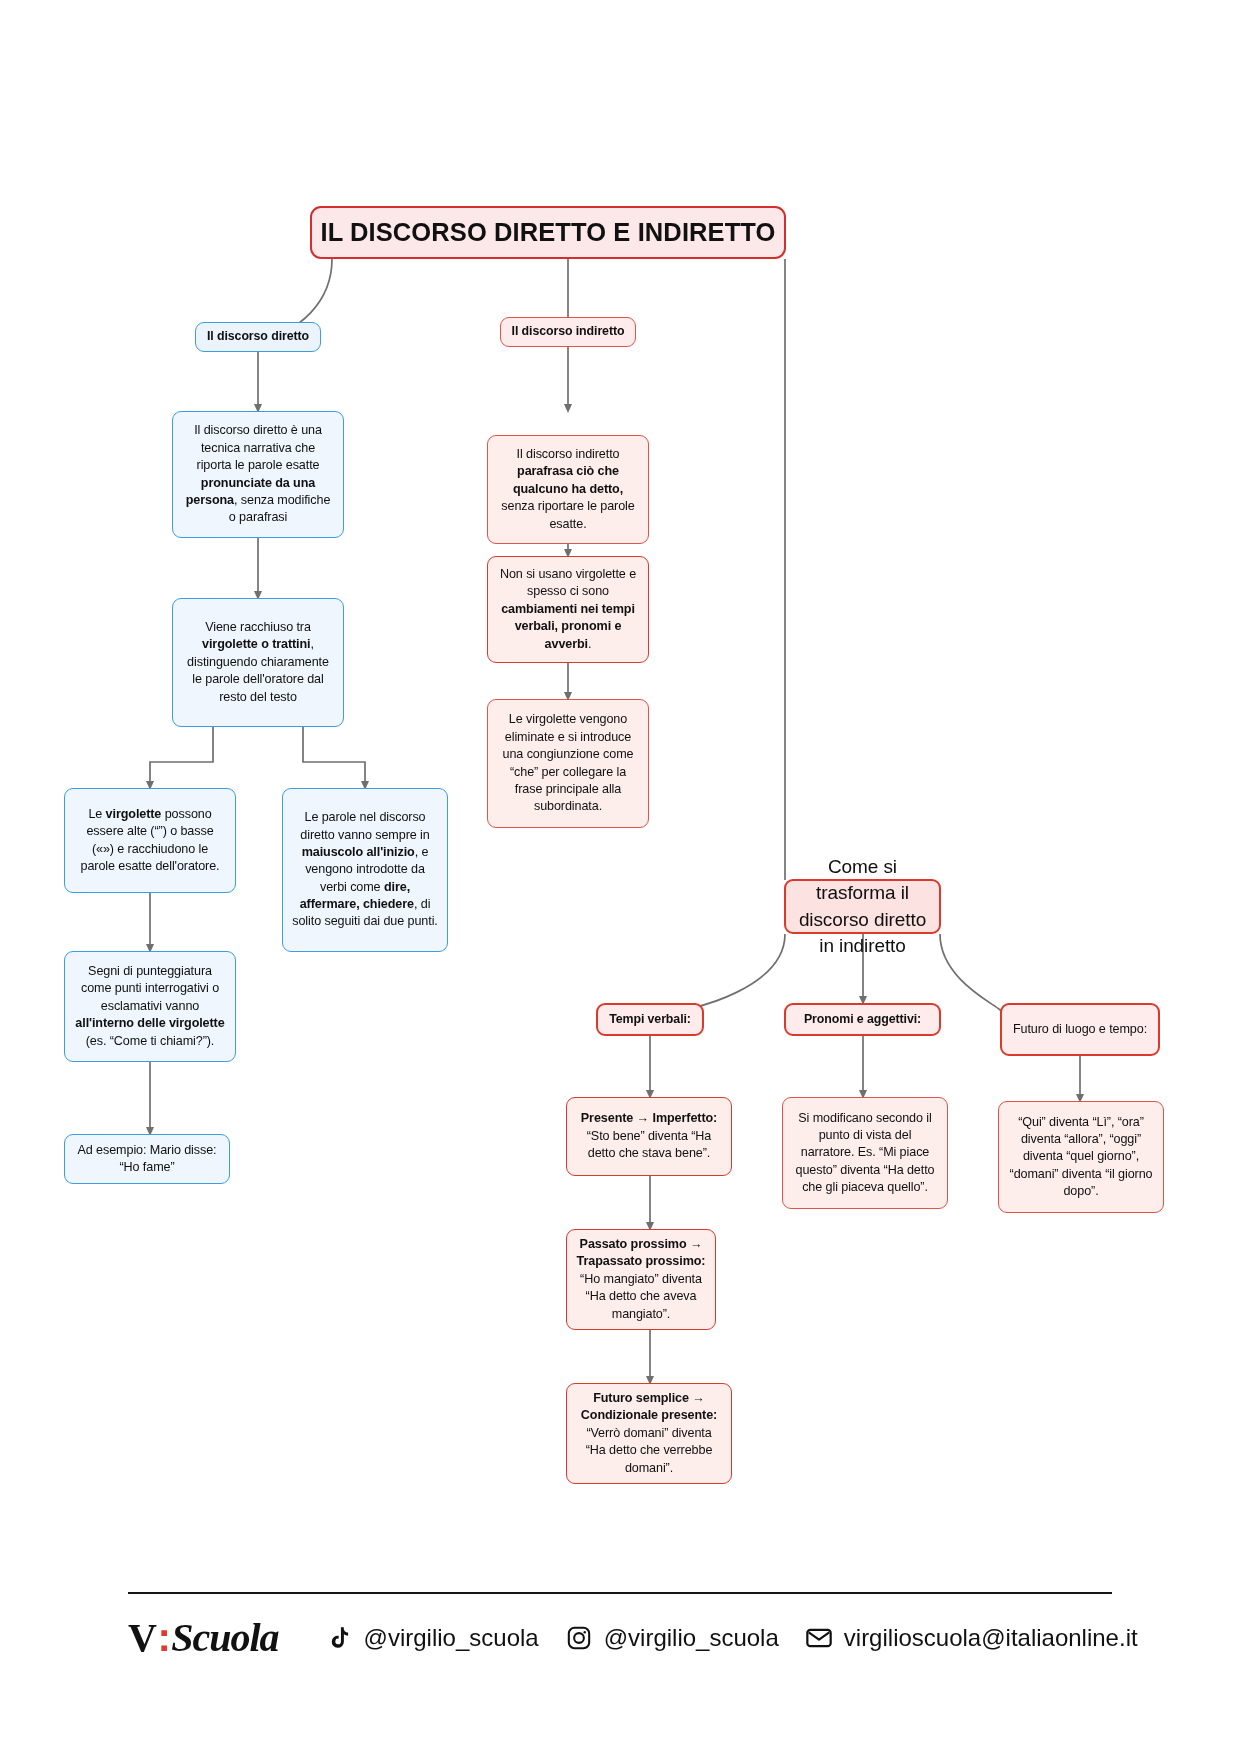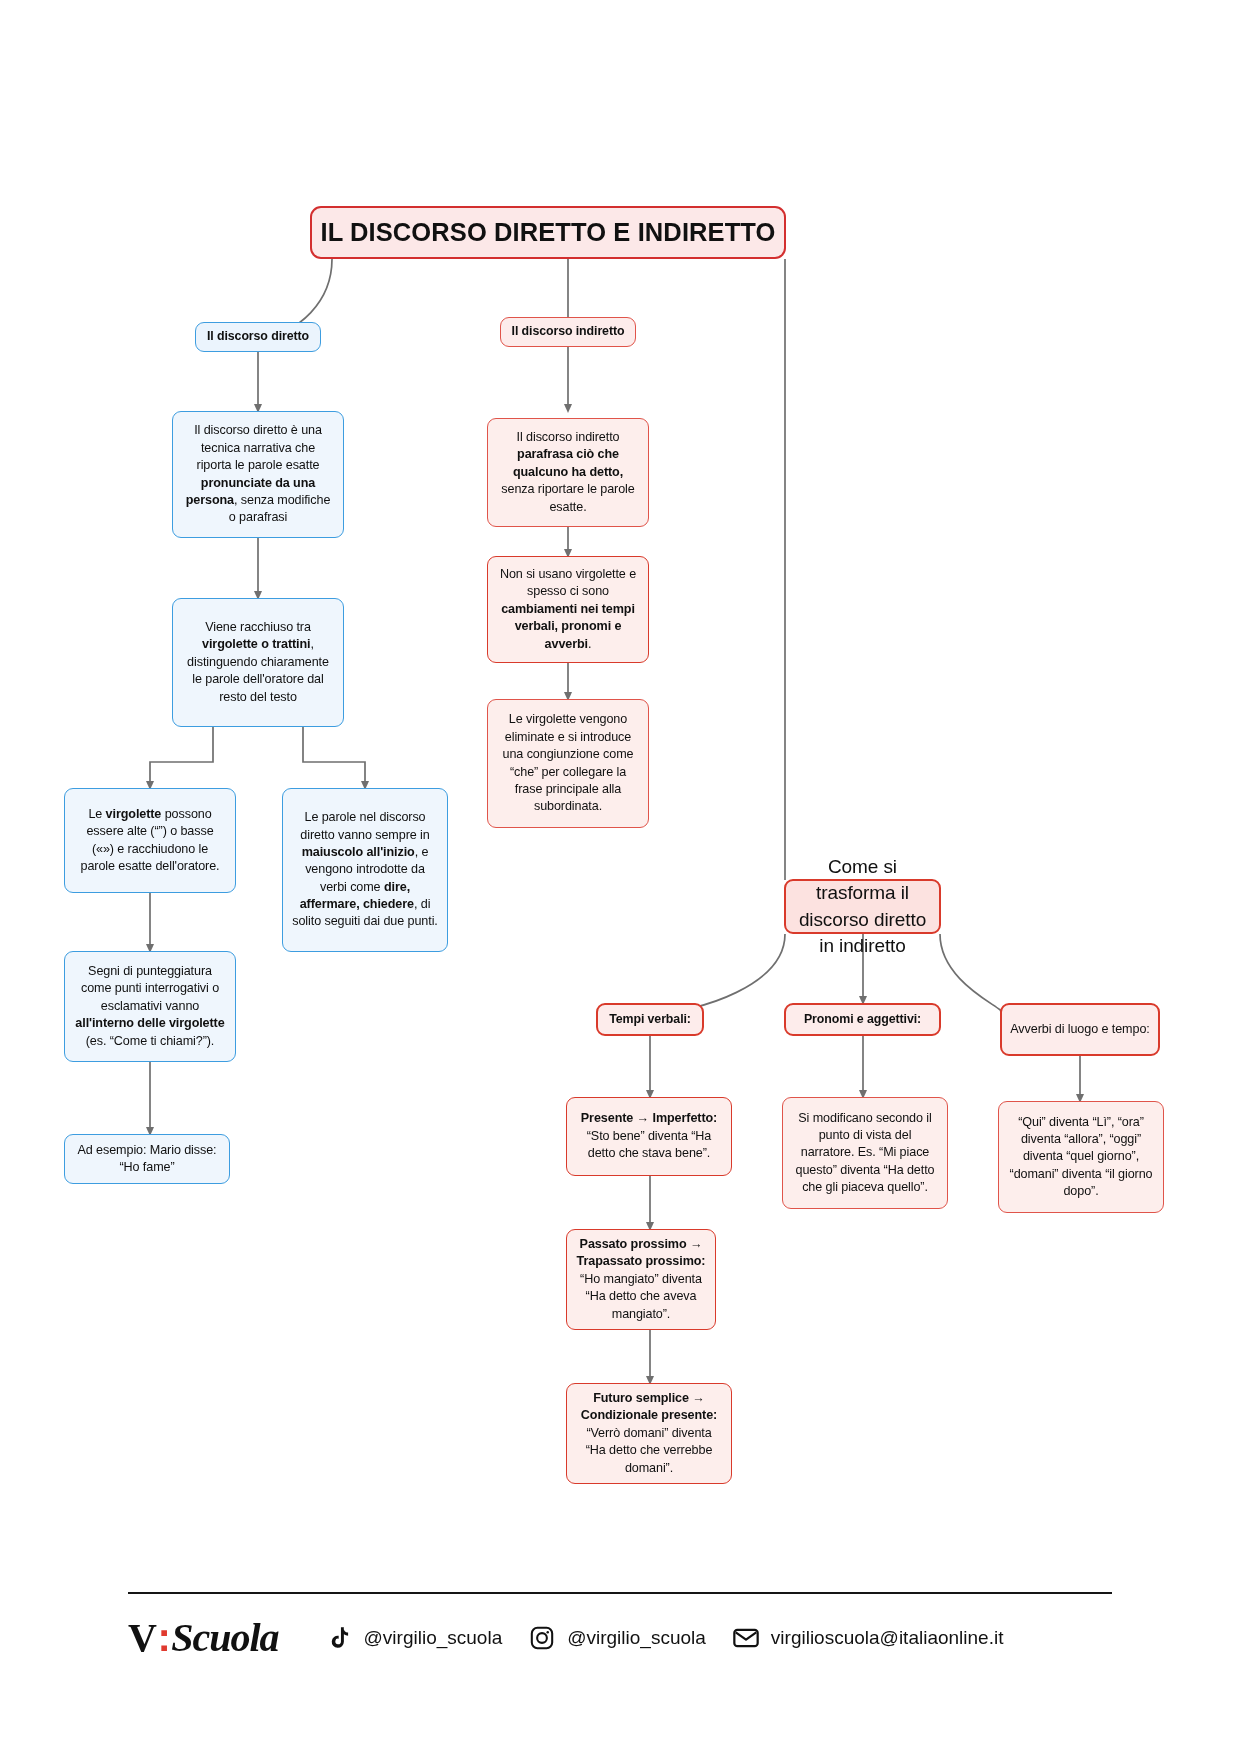--- a/index.html
+++ b/index.html
@@ -142,21 +142,21 @@
   .brand .word {
     font-family: "Liberation Serif", serif;
     font-style: italic;
     font-weight: 700;
     letter-spacing: -1px;
   }
   .social {
     display: flex;
     align-items: center;
     gap: 11px;
-    font-size: 19px;
+    font-size: 24px;
     color: #111;
     font-weight: 400;
   }
   .social .ico {
     width: 28px; height: 28px;
     display: inline-flex;
     align-items: center;
     justify-content: center;
     flex: none;
   }
@@ -257,21 +257,21 @@
   </div>
 
   <div class="node n-blue" style="left:64px; top:1134px; width:166px; height:50px;">
     <span class="txt">Ad esempio: Mario disse: “Ho fame”</span>
   </div>
 
   <div class="node n-red-head" style="left:500px; top:317px; width:136px; height:30px;">
     <span class="txt">Il discorso indiretto</span>
   </div>
 
-  <div class="node n-red" style="left:487px; top:418px; width:162px; height:109px;">
+  <div class="node n-red" style="left:487px; top:435px; width:162px; height:109px;">
     <span class="txt">Il discorso indiretto <b>parafrasa ciò che qualcuno ha detto,</b> senza riportare le parole esatte.</span>
   </div>
 
   <div class="node n-red-strong" style="left:487px; top:556px; width:162px; height:107px;">
     <span class="txt">Non si usano virgolette e spesso ci sono <b>cambiamenti nei tempi verbali, pronomi e avverbi</b>.</span>
   </div>
 
   <div class="node n-red" style="left:487px; top:699px; width:162px; height:129px;">
     <span class="txt">Le virgolette vengono eliminate e si introduce una congiunzione come “che” per collegare la frase principale alla subordinata.</span>
   </div>
@@ -282,21 +282,21 @@
 
   <div class="node n-red-head" style="left:596px; top:1003px; width:108px; height:33px; border-width:2px; border-color:#d93a2b;">
     <span class="txt">Tempi verbali:</span>
   </div>
 
   <div class="node n-red-head" style="left:784px; top:1003px; width:157px; height:33px; border-width:2px; border-color:#d93a2b;">
     <span class="txt">Pronomi e aggettivi:</span>
   </div>
 
   <div class="node n-red-head" style="left:1000px; top:1003px; width:160px; height:53px; border-width:2px; border-color:#d93a2b; font-weight:400; font-size:12.6px;">
-    <span class="txt">Avverbi di luogo e tempo:</span>
+    <span class="txt">Futuro di luogo e tempo:</span>
   </div>
 
   <div class="node n-red-strong" style="left:566px; top:1097px; width:166px; height:79px;">
     <span class="txt"><b>Presente → Imperfetto:</b> “Sto bene” diventa “Ha detto che stava bene”.</span>
   </div>
 
   <div class="node n-red-strong" style="left:566px; top:1229px; width:150px; height:101px;">
     <span class="txt"><b>Passato prossimo → Trapassato prossimo:</b> “Ho mangiato” diventa “Ha detto che aveva mangiato”.</span>
   </div>
 

